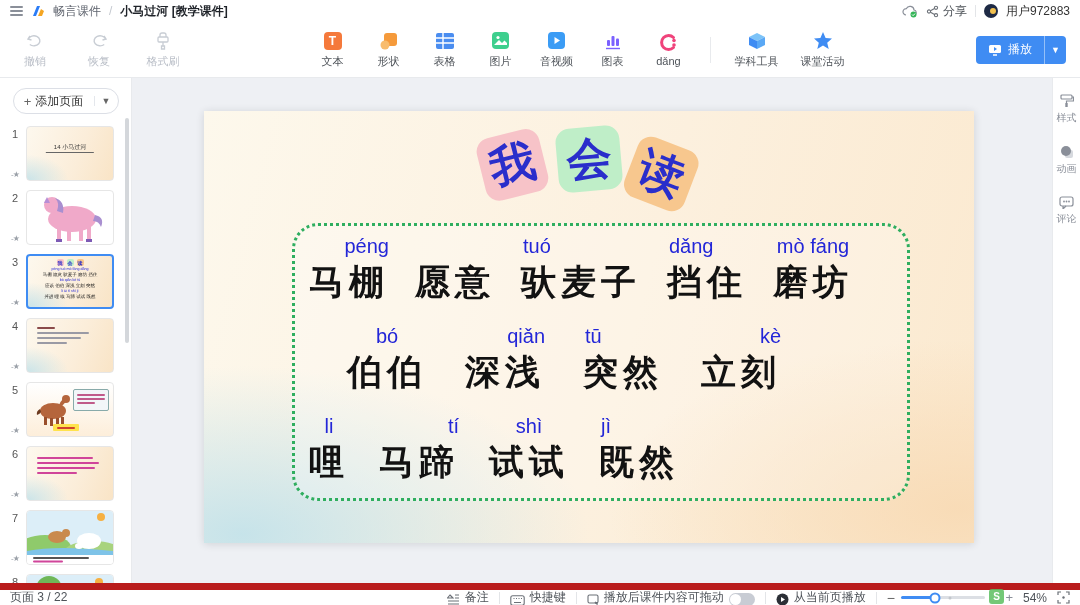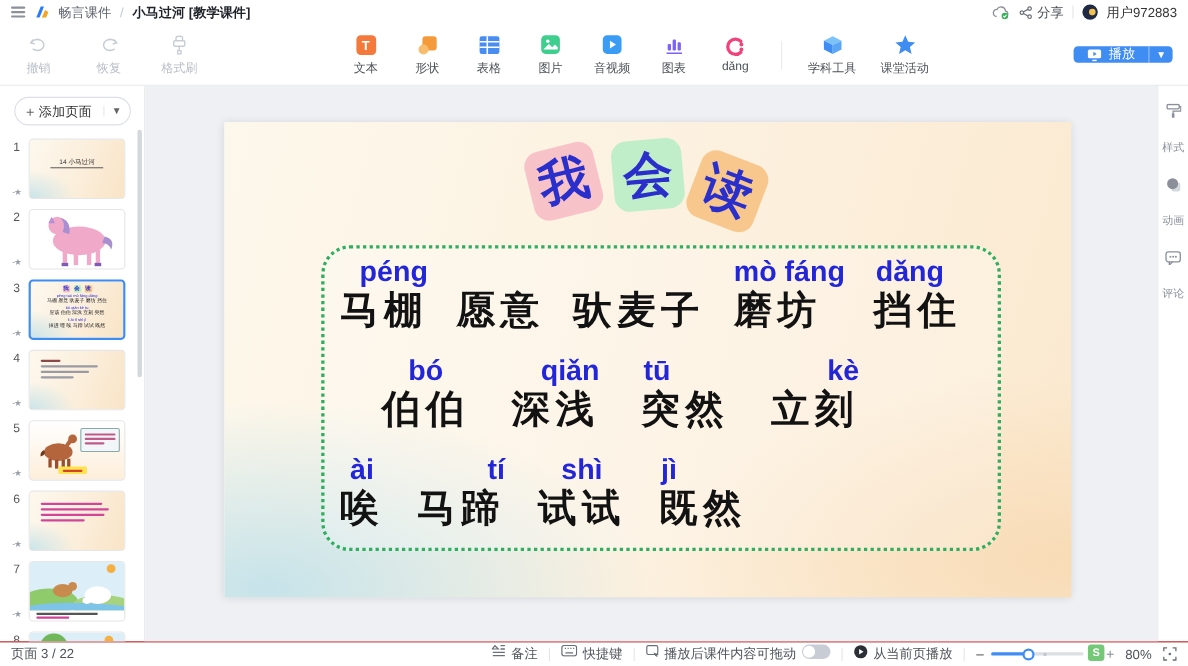--- a/index.html
+++ b/index.html
@@ -20,21 +20,21 @@
 
 .toolbar{height:56px;display:flex;align-items:center;border-bottom:1px solid #e8eaed;background:#fff}
 .tb-left{display:flex;gap:22px;padding-left:14px}
 .tb-center{flex:1;display:flex;justify-content:center;align-items:center;gap:14px}
 .tb-right{padding-right:14px}
 .tool{display:flex;flex-direction:column;align-items:center;gap:3px;font-size:11px;color:#4e5359;width:42px;cursor:pointer}
 .tool.disabled{color:#b9bec7}
 .tool .ic{width:20px;height:20px;display:flex;align-items:center;justify-content:center}
 .badge{width:18px;height:18px;border-radius:4px;display:flex;align-items:center;justify-content:center;color:#fff;font-weight:bold;font-size:12px}
 .tb-divider{width:1px;height:26px;background:#e8eaed;margin:0 6px}
-.play-btn{display:flex;height:15px;background:#3f8cf3;border-radius:4px;color:#fff;font-size:12px;overflow:hidden;cursor:pointer}
+.play-btn{display:flex;height:28px;background:#3f8cf3;border-radius:4px;color:#fff;font-size:12px;overflow:hidden;cursor:pointer}
 .play-main{display:flex;align-items:center;gap:6px;padding:0 12px}
 .play-caret{width:22px;display:flex;align-items:center;justify-content:center;border-left:1px solid rgba(255,255,255,.45);font-size:9px}
 
 .main{display:flex;height:505px}
 .sidebar{width:132px;border-right:1px solid #e8eaed;padding-top:8px;position:relative;overflow:hidden}
 .add-btn{margin:2px auto 12px;width:106px;height:26px;border:1px solid #dcdfe6;border-radius:14px;display:flex;align-items:center;font-size:12px;color:#333;background:#fff;cursor:pointer}
 .add-main{flex:1;display:flex;align-items:center;justify-content:center;gap:4px}
 .add-caret{width:24px;display:flex;align-items:center;justify-content:center;border-left:1px solid #e4e7ec;color:#666;font-size:9px}
 .plus{color:#666;font-size:13px;line-height:1}
 .thumb-row{display:flex;margin-bottom:9px;padding-left:4px}
@@ -55,33 +55,33 @@
 .slide{position:absolute;left:72px;top:33px;width:770px;height:432px;box-shadow:0 1px 8px rgba(31,35,41,.14);background:radial-gradient(75% 65% at 5% 98%,rgba(189,224,234,.85),rgba(189,224,234,0) 60%),radial-gradient(70% 60% at 98% 92%,rgba(248,218,180,.9),rgba(248,218,180,0) 65%),linear-gradient(105deg,#fdf8ec 0%,#fcf0de 55%,#fbe9cf 100%)}
 .title-tiles{position:absolute;top:16px;left:0;width:100%;display:flex;justify-content:center;gap:14px}
 .tile{width:64px;height:64px;border-radius:14px;display:flex;align-items:center;justify-content:center;font-size:45px;font-weight:bold;color:#2a2ecb;font-family:"Liberation Serif",serif}
 .tile-1{background:#f7c3c8;transform:rotate(-14deg) translateY(6px)}
 .tile-2{background:#bfeec8;transform:rotate(-5deg)}
 .tile-3{background:#f7c78e;transform:rotate(21deg) translateY(16px)}
 .panel{position:absolute;left:88px;top:112px;width:618px;height:278px;border:3px dotted #2fae5f;border-radius:26px;background:rgba(255,255,255,.25);padding:4px 8px 14px 14px;display:flex;flex-direction:column;justify-content:space-between}
 .wrow{display:flex;align-items:flex-end}
 .wrow.g1{gap:26px}.wrow.g2{gap:38px}.wrow.g3{gap:30px}
 .witem{display:flex;flex-direction:column}
-.py{height:32px;line-height:32px;font-size:26px;font-weight:bold;color:#2326d8;white-space:nowrap}
+.py{height:32px;line-height:32px;font-size:20px;font-weight:normal;color:#2326d8;white-space:nowrap}
 .word{font-size:35px;line-height:42px;color:#121212;font-weight:600;font-family:"Liberation Serif",serif;letter-spacing:5px;white-space:nowrap}
 .al-l .py{text-align:left;padding-left:2px}
 .al-r .py{text-align:right}
 .al-c .py{text-align:center}
 
 .rightbar{width:28px;border-left:1px solid #e8eaed;display:flex;flex-direction:column;align-items:center;padding-top:16px;gap:20px}
-.rb-item{display:flex;flex-direction:column;align-items:center;gap:19px;font-size:10px;color:#8a8f99;cursor:pointer}
-
-.statusbar{height:22px;border-top:1px solid #b91c1c;display:flex;align-items:center;padding:0 10px;font-size:12px;color:#4e5359;background:#fff}
+.rb-item{display:flex;flex-direction:column;align-items:center;gap:3px;font-size:10px;color:#8a8f99;cursor:pointer}
+
+.statusbar{height:22px;border-top:7px solid #b91c1c;display:flex;align-items:center;padding:0 10px;font-size:12px;color:#4e5359;background:#fff}
 .sb-left{color:#4e5359}
 .sb-right{margin-left:auto;display:flex;align-items:center;gap:10px}
-.sb-item{display:flex;align-items:flex-start;gap:5px;cursor:pointer;white-space:nowrap}
+.sb-item{display:flex;align-items:flex-end;gap:5px;cursor:pointer;white-space:nowrap}
 .toggle{width:26px;height:13px;border-radius:7px;background:#c8ccd4;position:relative;cursor:pointer}
 .toggle::after{content:"";position:absolute;left:1px;top:1px;width:11px;height:11px;border-radius:50%;background:#fff}
 .slider{display:flex;align-items:center;gap:6px}
 .minus{color:#666;font-size:14px;cursor:pointer}
 .track{width:84px;height:3px;border-radius:2px;background:linear-gradient(to right,#3f8cf3 0 42%,#dcdfe4 42% 100%);position:relative;cursor:pointer}
 .knob{position:absolute;left:40%;top:50%;transform:translate(-50%,-50%);width:11px;height:11px;border-radius:50%;background:#fff;border:2px solid #3f8cf3}
 .tick{position:absolute;left:58%;top:50%;transform:translate(-50%,-50%);width:3px;height:3px;border-radius:50%;background:#c2c6cc}
 .plus-zone{position:relative;width:22px;height:18px}
 .plus-g{position:absolute;right:0;top:1px;color:#8a8f99;font-size:13px}
 .s-badge{position:absolute;left:-2px;top:0;width:15px;height:15px;border-radius:3px;background:#5cbf60;color:#fff;font-size:10px;font-weight:bold;display:flex;align-items:center;justify-content:center;opacity:.85}
@@ -431,30 +431,31 @@
         <div class="wrow g1">
           <div class="witem al-r">
               <span class="py">péng</span>
               <span class="word">马棚</span>
             </div>
           <div class="witem">
               <span class="py"></span>
               <span class="word">愿意</span>
             </div>
           <div class="witem al-l">
+              <span class="py">tuó</span>
               <span class="word">驮麦子</span>
+            </div>
+          <div class="witem al-l">
+              <span class="py">dǎng</span>
+              <span class="word">挡住</span>
             </div>
           <div class="witem al-c">
               <span class="py">mò fáng</span>
               <span class="word">磨坊</span>
             </div>
-          <div class="witem al-l">
-              <span class="py">dǎng</span>
-              <span class="word">挡住</span>
-            </div>
         </div>
         <div class="wrow g2">
           <div class="witem">
               <span class="py"></span>
             </div>
           <div class="witem al-c">
               <span class="py">bó</span>
               <span class="word">伯伯</span>
             </div>
           <div class="witem al-r">
@@ -465,22 +466,22 @@
               <span class="py">tū</span>
               <span class="word">突然</span>
             </div>
           <div class="witem al-r">
               <span class="py">kè</span>
               <span class="word">立刻</span>
             </div>
         </div>
         <div class="wrow g3">
           <div class="witem al-c">
-              <span class="py">ài</span>
-              <span class="word">唉</span>
+              <span class="py">li</span>
+              <span class="word">哩</span>
             </div>
           <div class="witem al-r">
               <span class="py">tí</span>
               <span class="word">马蹄</span>
             </div>
           <div class="witem al-c">
               <span class="py">shì</span>
               <span class="word">试试</span>
             </div>
           <div class="witem al-l">
@@ -562,21 +563,21 @@
       <span class="minus">−</span>
       <span class="track">
           <span class="knob"></span>
           <span class="tick"></span>
         </span>
       <span class="plus-zone">
         <span class="plus-g">+</span>
         <span class="s-badge">S</span>
       </span>
     </span>
-    <span class="zoom-val">80%</span>
+    <span class="zoom-val">54%</span>
     <span class="sb-item">
       <svg width="13" height="13" viewBox="0 0 13 13">
           <path d="M1 4 V1 H4 M9 1 H12 V4 M12 9 V12 H9 M4 12 H1 V9" fill="none" stroke="#6b7077" stroke-width="1.2"></path>
           <circle cx="6.5" cy="6.5" r="1.2" fill="#6b7077"></circle>
         </svg>
     </span>
   </div>
 </div>
 
 </body></html>

